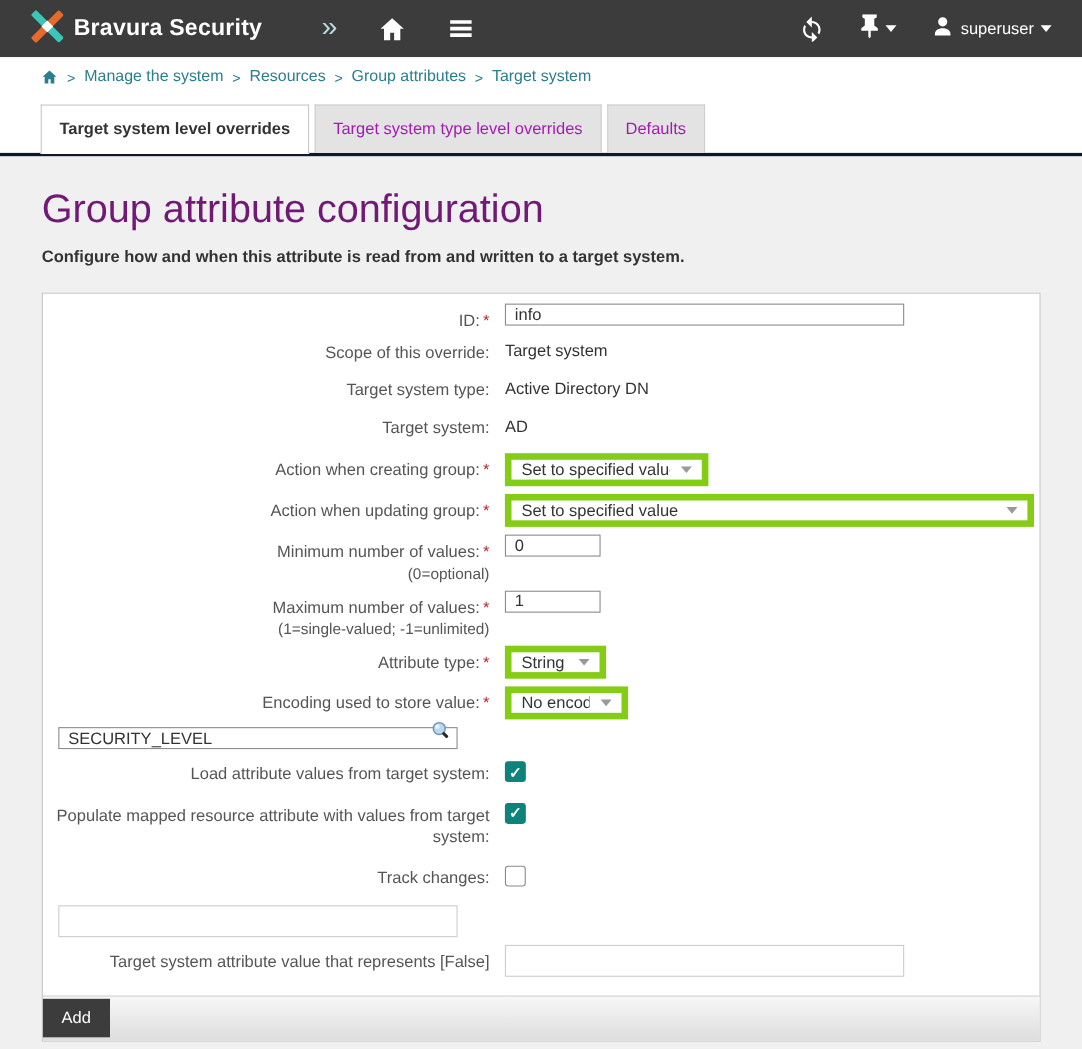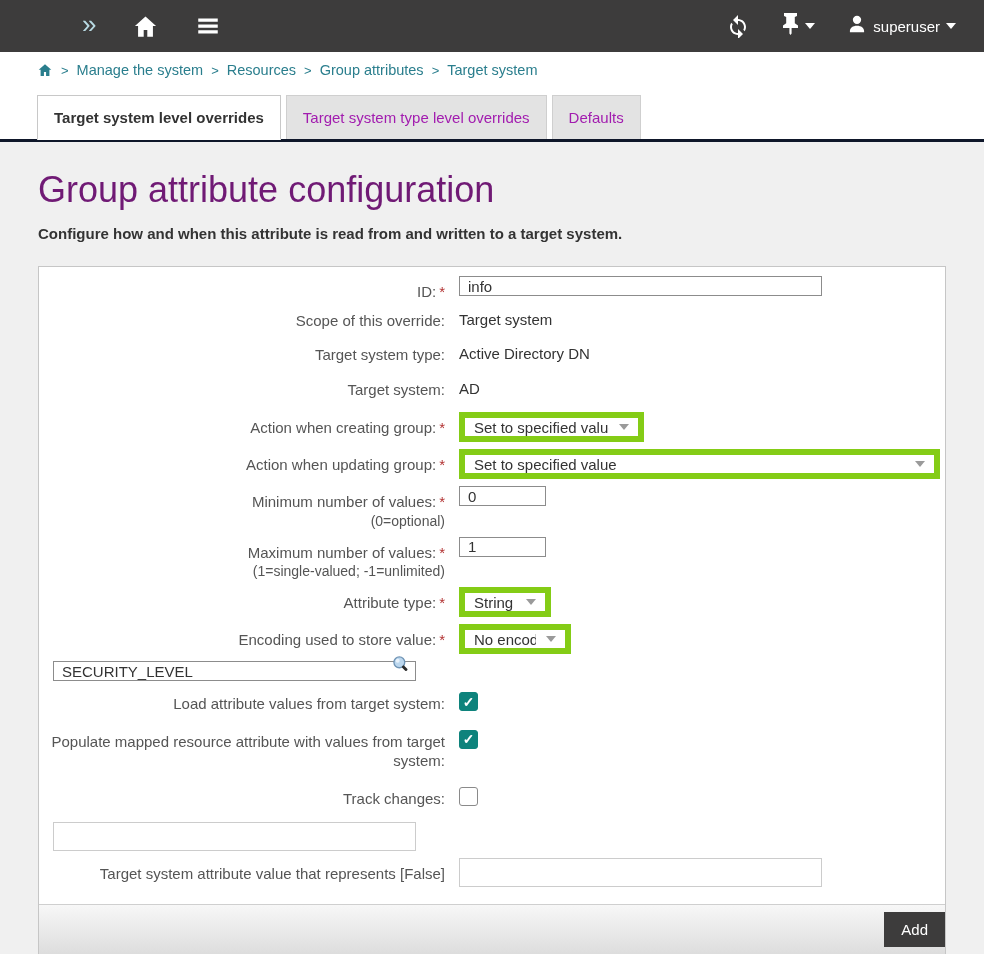--- a/index.html
+++ b/index.html
@@ -55,27 +55,37 @@
   .select .sel-text { flex:1; white-space:nowrap; overflow:hidden; }
   .caret { width:0; height:0; border-left:5px solid transparent; border-right:5px solid transparent; border-top:6px solid #9a9a9a; margin-left:10px; flex:none; }
 
   .lookup-wrap { position:relative; display:inline-block; }
   .lookup-icon { position:absolute; right:5px; top:-7px; cursor:pointer; }
 
   .checkbox { display:inline-flex; width:19px; height:19px; border:1px solid #8a8a8a; border-radius:3px; background:#fff; cursor:pointer; align-items:center; justify-content:center; margin-top:4px; }
   .checkbox.checked { background:#0e837c; border-color:#0e837c; }
   .checkbox.checked::after { content:"✓"; color:#fff; font-size:14px; font-weight:bold; line-height:1; }
 
-  .panel-footer { height:50px; background:linear-gradient(#f7f7f7,#ddd); border-top:1px solid #cfcfcf; display:flex; align-items:center; justify-content:flex-end; }
+  .panel-footer { height:41px; background:linear-gradient(#f7f7f7,#ddd); border-top:1px solid #cfcfcf; display:flex; align-items:center; justify-content:flex-start; }
   .add-btn { background:#3d3c3c; color:#fff; border:none; padding:9px 17px; font-size:15px; font-family:"Liberation Sans",sans-serif; cursor:pointer; }
 </style>
 </head>
 <body>
 
 <header class="navbar">
+  <div class="brand">
+    <span>
+      <svg width="30" height="30" viewBox="0 0 30 30">
+        <rect x="11.8" y="-3" width="6.6" height="36" rx="1.5" fill="#e66a2c" transform="rotate(45 15 15)"></rect>
+        <rect x="11.8" y="-3" width="6.6" height="36" rx="1.5" fill="#3cc6b7" transform="rotate(-45 15 15)"></rect>
+        <rect x="11.2" y="11.2" width="7.6" height="7.6" fill="#ffffff" transform="rotate(45 15 15)"></rect>
+      </svg>
+    </span>
+    <span class="brand-text">Bravura Security</span>
+  </div>
   <div class="nav-left-icons">
     <span class="nav-chevron">»</span>
     <span class="nav-icon">
       <svg width="27" height="27" viewBox="0 0 24 24">
           <path fill="#fff" d="M12 3.2 2.6 11.6h2.8V21h5v-6h3.2v6h5v-9.4h2.8z"></path>
         </svg>
     </span>
     <span class="nav-icon">
       <svg width="26" height="26" viewBox="0 0 24 24">
           <path fill="#fff" d="M3 5h18v3H3zm0 5.5h18v3H3zM3 16h18v3H3z"></path>

